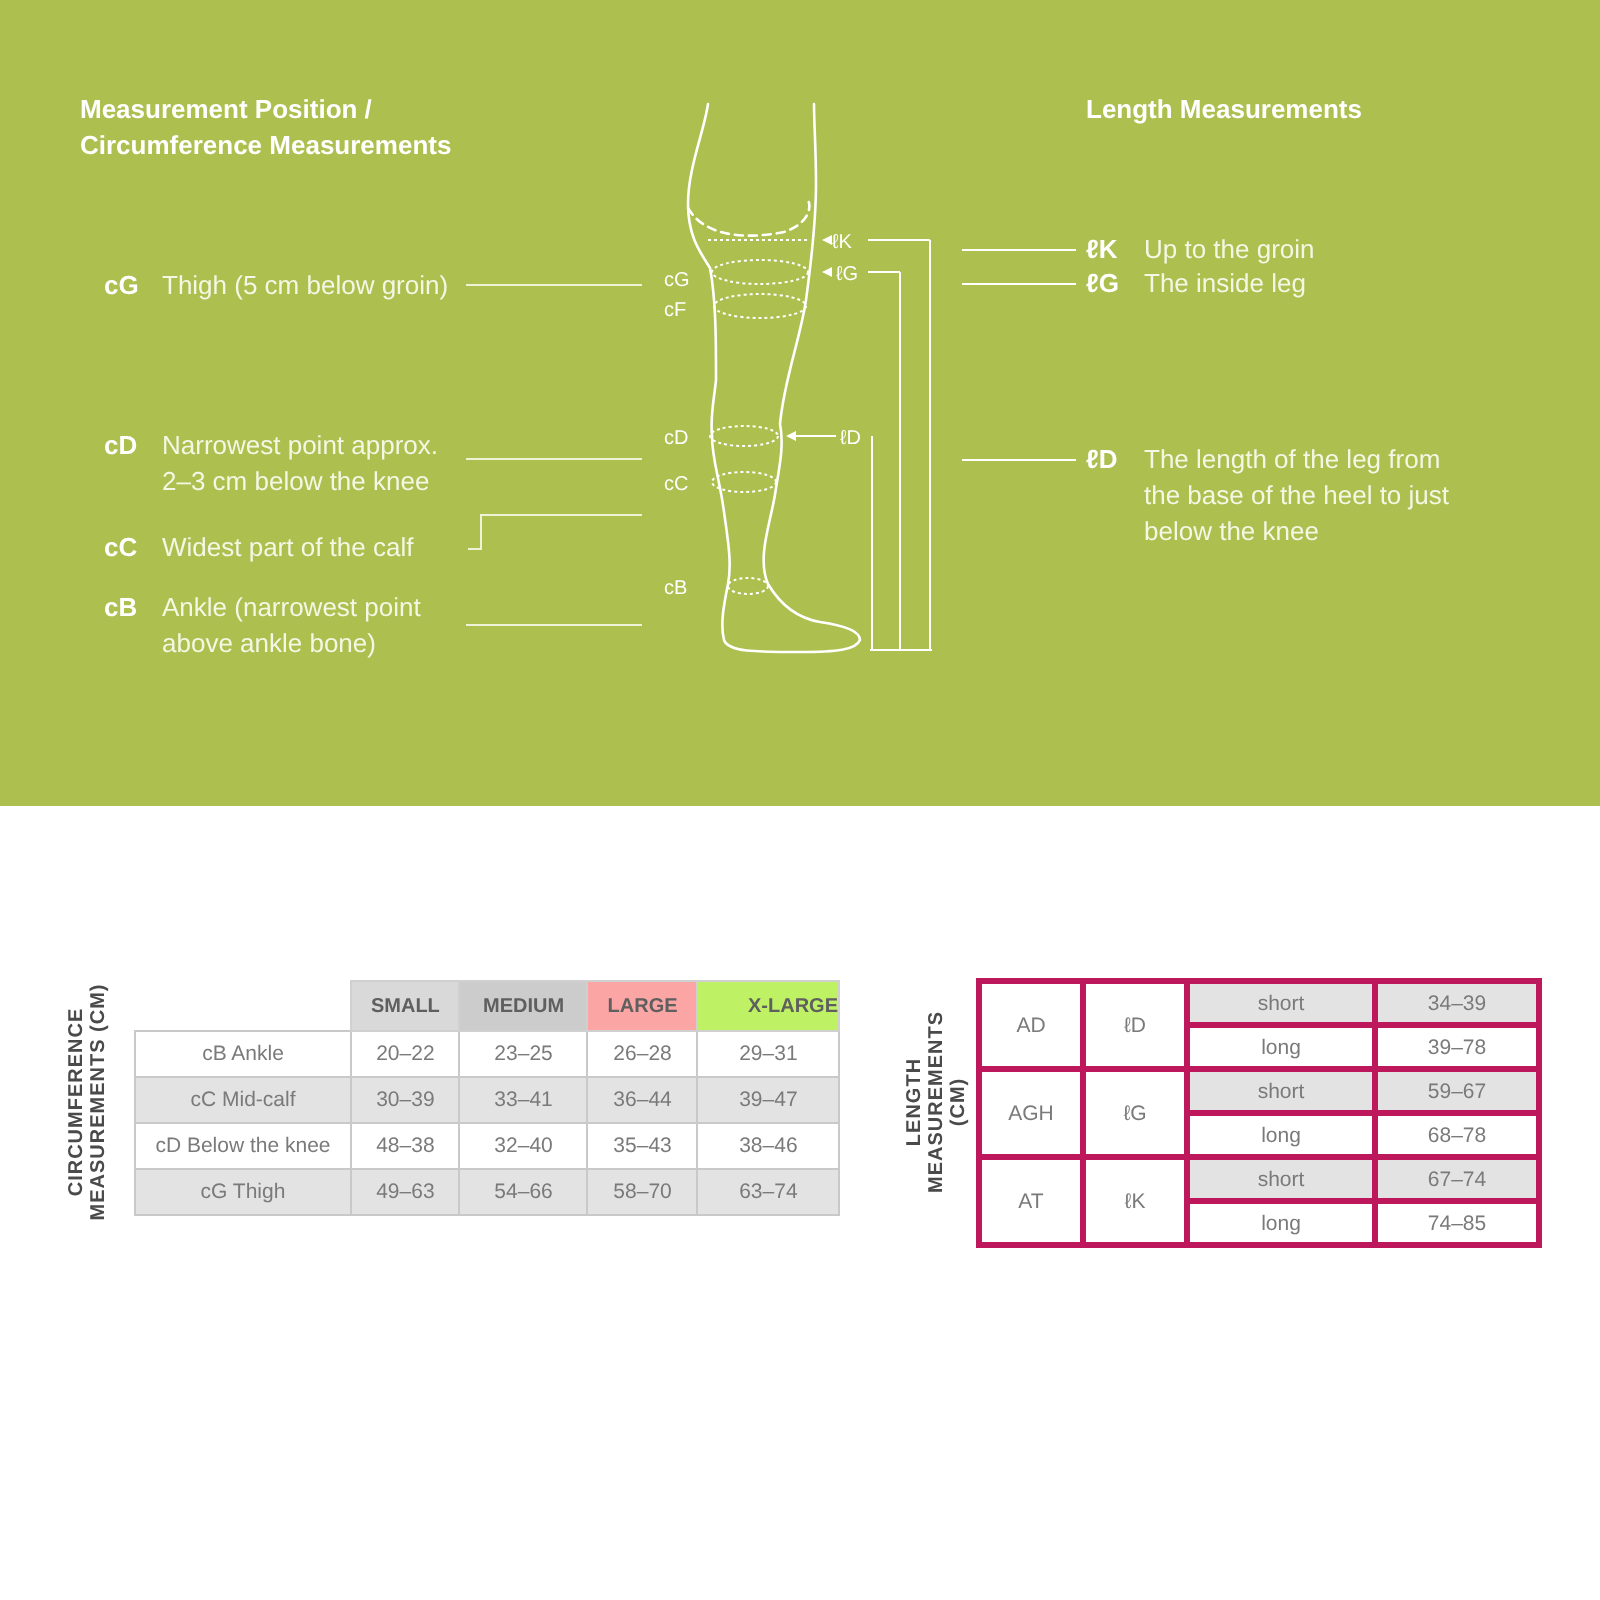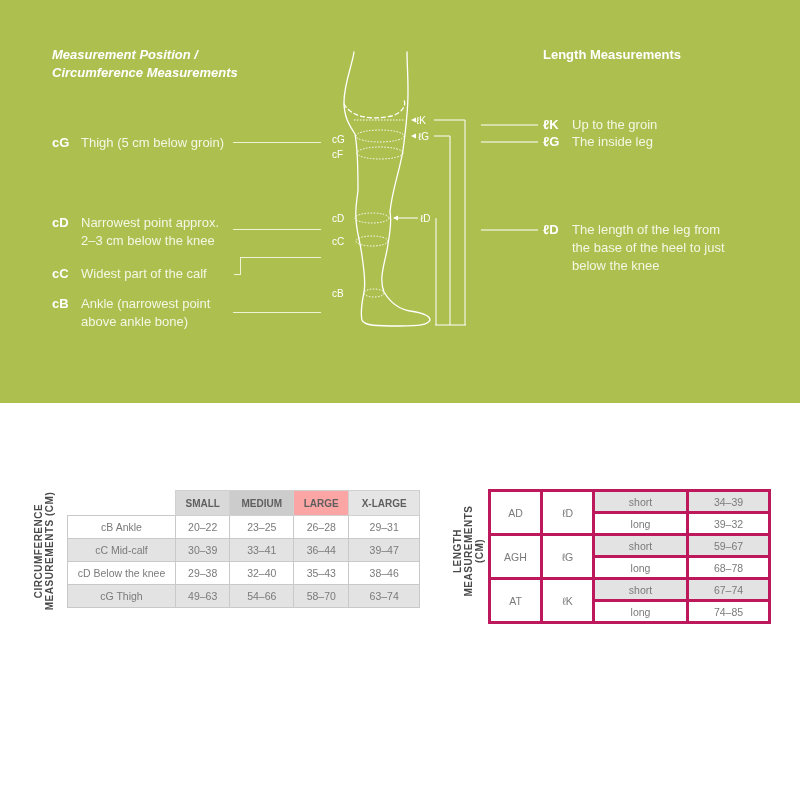--- a/index.html
+++ b/index.html
@@ -41,21 +41,21 @@
   .circ tr.even td { background: #e3e3e3; }
   .circ td.label { width: 107px; margin-left: 20px; }
   .len td { border: 3px solid #be185d; height: 19px; background: #ffffff; }
   .len td.shade { background: #e3e3e3; }
 </style>
 </head>
 <body>
 
 <div class="green"></div>
 
-<div class="h" style="left:52px; top:46px;font-style:italic;">
+<div class="h" style="left:40px; top:46px;">
   <div>Measurement Position /</div>
   <div>Circumference Measurements</div>
 </div>
 
 <div class="code" style="left:52px; top:134px;">cG</div>
 <div class="desc" style="left:81px; top:134px;">Thigh (5 cm below groin)</div>
 <div class="line" style="left:233px; top:142px; width:88px;"></div>
 
 <div class="code" style="left:52px; top:214px;">cD</div>
 <div class="desc" style="left:81px; top:214px;">
@@ -140,39 +140,39 @@
   <div>MEASUREMENTS (CM)</div>
 </div>
 
 <table class="circ" style="left:67px; top:490px; width:353px;">
   <tbody>
       <tr>
     <th style="border:none; background:transparent;"></th>
     <th style="background:#d9d9d9;">SMALL</th>
     <th style="background:#cccccc;">MEDIUM</th>
     <th style="background:#fca5a5;">LARGE</th>
-    <th style="background:#e5e5e5;">X-LARGE</th>
+    <th style="background:#bef264;text-align:right;">X-LARGE</th>
   </tr>
   <tr class="odd">
     <td class="label">cB Ankle</td>
     <td>20–22</td>
     <td>23–25</td>
     <td>26–28</td>
     <td>29–31</td>
   </tr>
   <tr class="even">
     <td class="label">cC Mid-calf</td>
     <td>30–39</td>
     <td>33–41</td>
     <td>36–44</td>
     <td>39–47</td>
   </tr>
   <tr class="odd">
     <td class="label">cD Below the knee</td>
-    <td>29–38</td>
+    <td>48–38</td>
     <td>32–40</td>
     <td>35–43</td>
     <td>38–46</td>
   </tr>
   <tr class="even">
     <td class="label">cG Thigh</td>
     <td>49–63</td>
     <td>54–66</td>
     <td>58–70</td>
     <td>63–74</td>
@@ -188,21 +188,21 @@
 <table class="len" style="left:488px; top:489px; width:283px;">
   <tbody>
       <tr>
     <td rowspan="2" style="width:49px;">AD</td>
     <td rowspan="2" style="width:49px;">ℓD</td>
     <td class="shade" style="width:91px;">short</td>
     <td class="shade">34–39</td>
   </tr>
   <tr>
     <td>long</td>
-    <td>39–32</td>
+    <td>39–78</td>
   </tr>
   <tr>
     <td rowspan="2">AGH</td>
     <td rowspan="2">ℓG</td>
     <td class="shade">short</td>
     <td class="shade">59–67</td>
   </tr>
   <tr>
     <td>long</td>
     <td>68–78</td>

